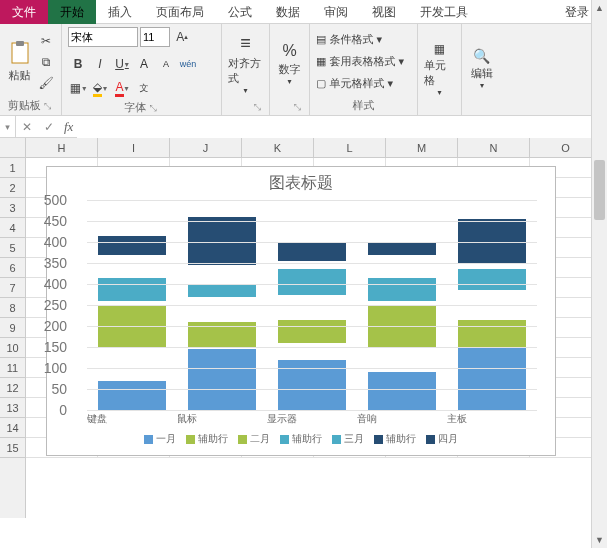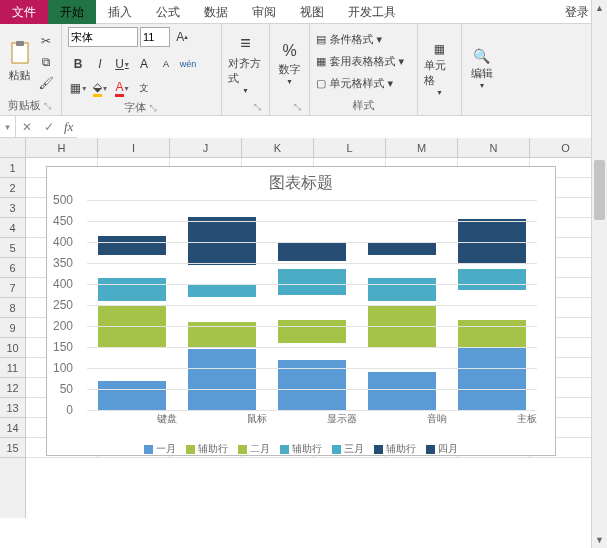--- a/index.html
+++ b/index.html
@@ -40,41 +40,42 @@
 .grid-main{flex:1;position:relative}
 .col-hdrs{display:flex;height:20px;background:#f0f0f0;border-bottom:1px solid #ccc}
 .col-hdr{width:72px;border-right:1px solid #ccc;text-align:center;font-size:11px;line-height:20px;color:#555;cursor:pointer}
 .cells{position:relative;height:360px}
 .cell-row{display:flex;height:20px}
 .cell{width:72px;height:20px;border-right:1px solid #e0e0e0;border-bottom:1px solid #e0e0e0}
 .chart{position:absolute;left:20px;top:8px;width:510px;height:290px;background:#fff;border:1px solid #bbb}
 .chart-title{text-align:center;font-size:16px;color:#666;padding:6px 0}
 .plot{position:relative;height:210px;margin:0 18px 0 40px}
 .y-axis{position:absolute;left:-32px;top:0;height:100%;width:30px}
-.y-tick{position:absolute;right:12px;font-size:12px;color:#777;transform:translateY(-50%)}
+.y-tick{position:absolute;right:18px;font-size:14px;color:#777;transform:translateY(-50%)}
 .grid-line{position:absolute;left:0;right:0;border-top:1px solid #e3e3e3}
 .bars{position:absolute;left:0;right:0;bottom:0;top:0;display:flex}
 .bar-group{flex:1;position:relative}
 .bar{position:absolute;left:12%;width:76%}
 .x-labels{display:flex;margin:2px 18px 0 40px}
-.x-label{flex:1;text-align:right;font-size:10px;color:#666}
-.legend{display:flex;justify-content:center;gap:10px;font-size:10px;color:#666;margin-top:16px;flex-wrap:wrap}
+.x-label{flex:1;text-align:left;font-size:10px;color:#666}
+.legend{display:flex;justify-content:center;gap:10px;font-size:10px;color:#666;margin-top:6px;flex-wrap:wrap}
 .lg{display:flex;align-items:center;gap:3px}
 .lg-sw{width:9px;height:9px}
 .vscroll{position:absolute;right:0;top:0;width:16px;height:548px;background:#f0f0f0;border-left:1px solid #d4d4d4}
 .vs-btn{height:16px;text-align:center;font-size:9px;color:#666;cursor:pointer;line-height:16px}
 .vs-thumb{position:absolute;left:2px;right:2px;top:160px;height:60px;background:#c4c4c4;border-radius:2px;cursor:pointer}
 </style>
 </head>
 <body>
 
 <div class="ribbon-tabs">
   <div class="tab file">文件</div>
   <div class="tab active">开始</div>
   <div class="tab">插入</div>
+  <div class="tab">页面布局</div>
   <div class="tab">公式</div>
   <div class="tab">数据</div>
   <div class="tab">审阅</div>
   <div class="tab">视图</div>
   <div class="tab">开发工具</div>
   <div class="tab login">登录</div>
 </div>
 
 <div class="ribbon">
   <div class="group" style="width:62px">

